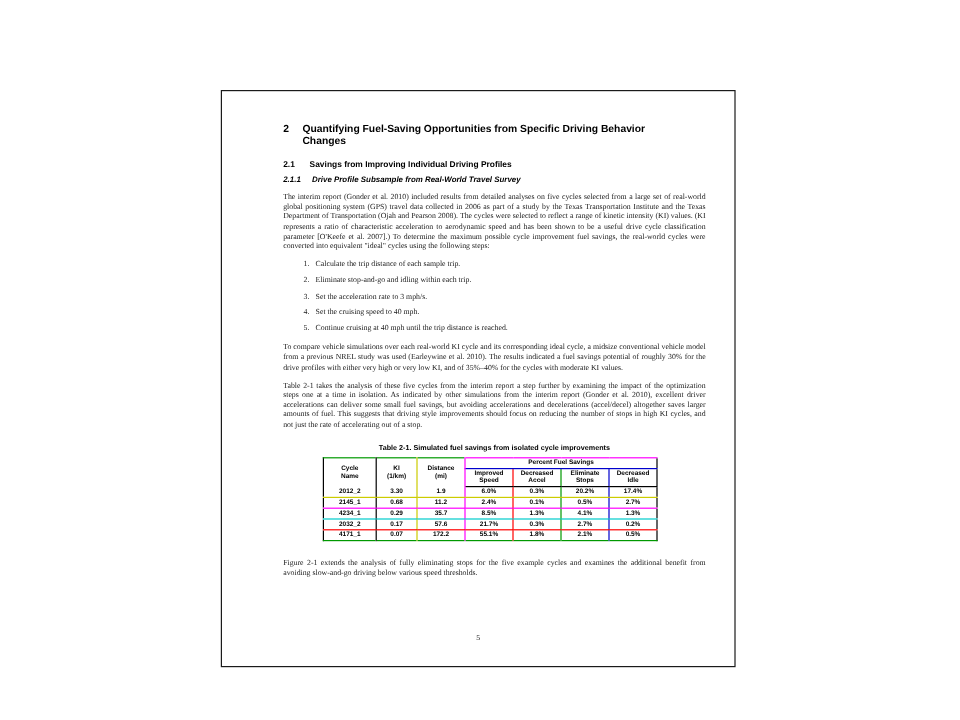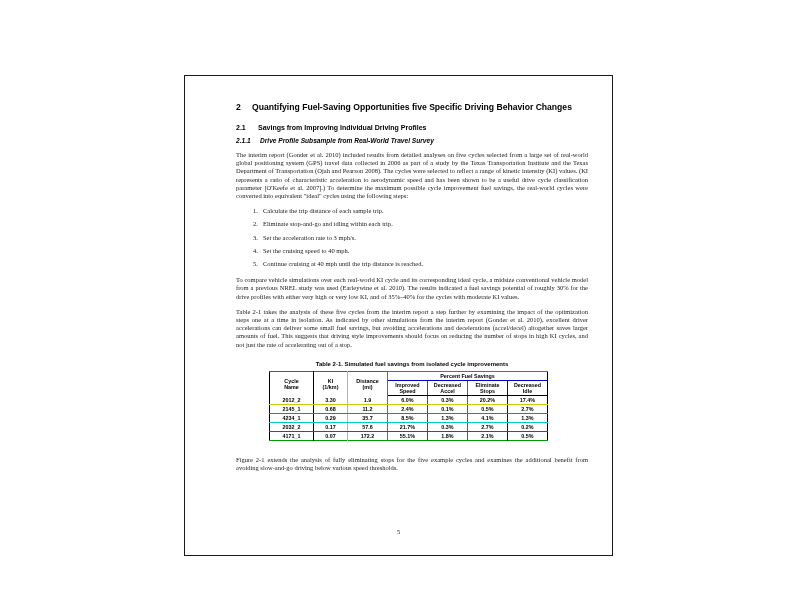--- a/index.html
+++ b/index.html
@@ -78,21 +78,21 @@
     font-size:6.5px;color:#1a1a1a;
   }
 </style>
 </head>
 <body>
 
 <div class="page">
 
   <div class="h1">
     <span class="num">2</span>
-    <span class="txt">Quantifying Fuel-Saving Opportunities five Specific Driving Behavior Changes</span>
+    <span class="txt">Quantifying Fuel-Saving Opportunities from Specific Driving Behavior Changes</span>
   </div>
 
   <div class="h2">
     <span class="num">2.1</span>
     <span class="txt">Savings from Improving Individual Driving Profiles</span>
   </div>
 
   <div class="h3">
     <span class="num">2.1.1</span>
     <span class="txt">Drive Profile Subsample from Real-World Travel Survey</span>

